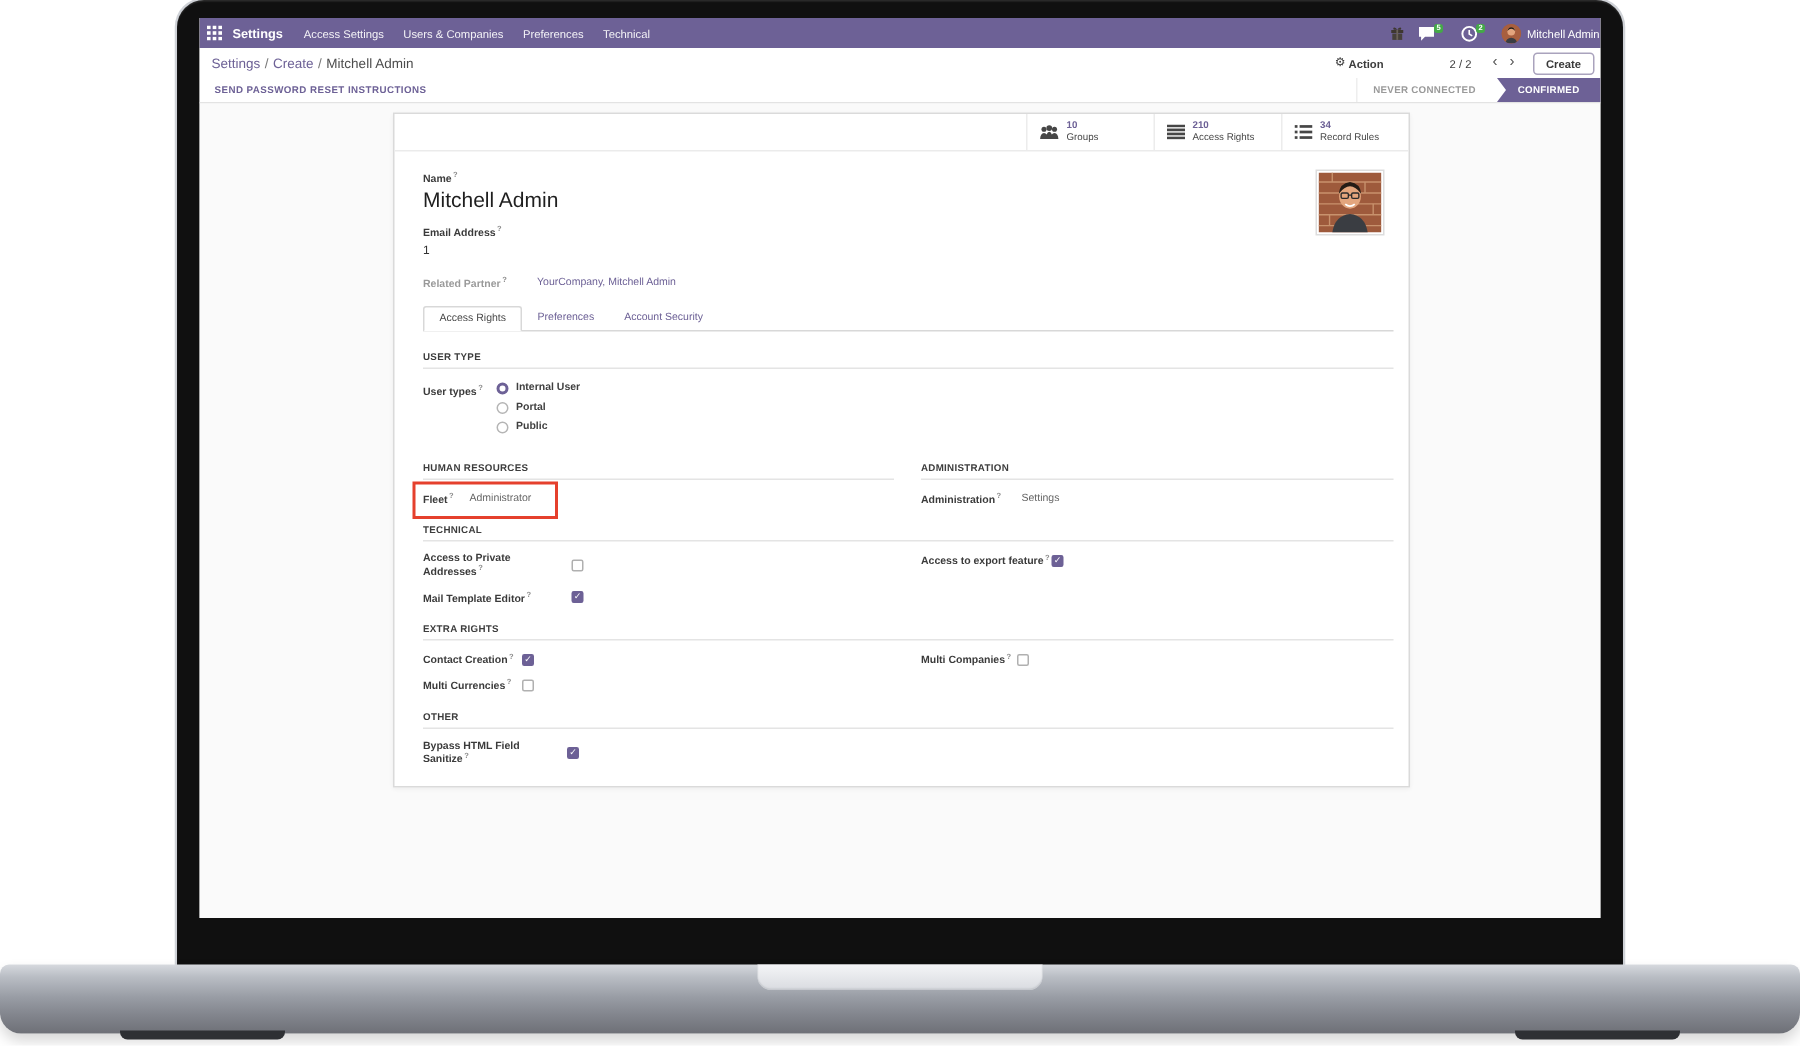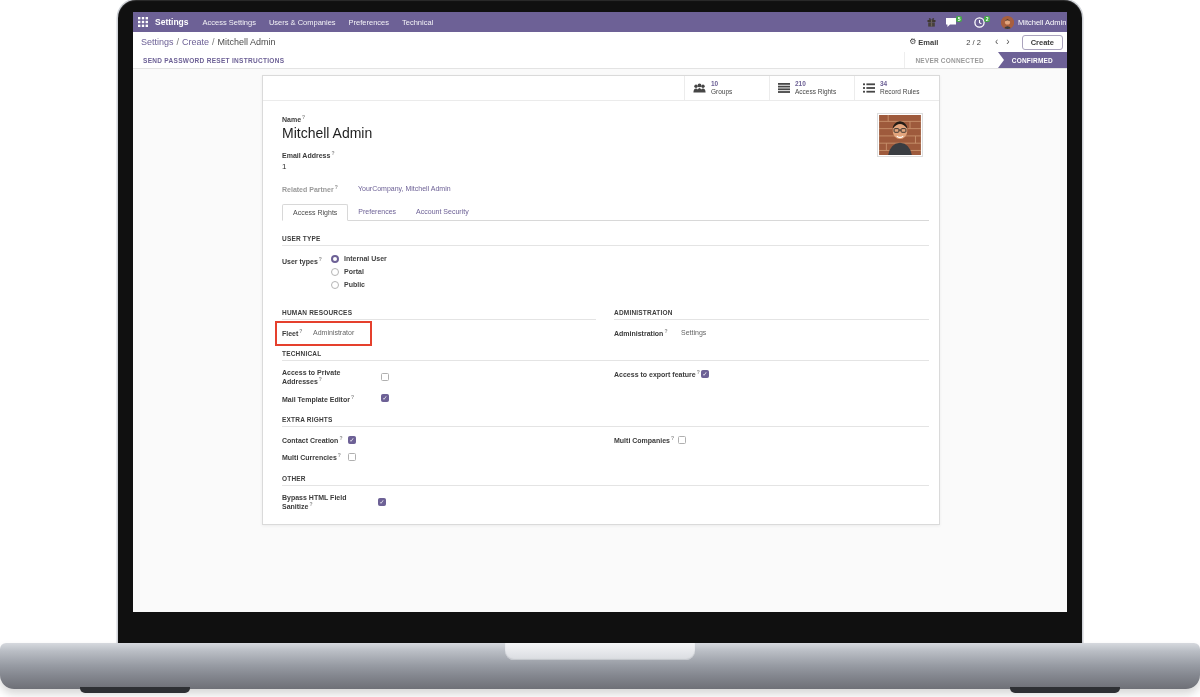--- a/index.html
+++ b/index.html
@@ -40,21 +40,21 @@
 
   
   .control-panel { height:20px; display:flex; align-items:center; padding:0 4px 0 8px; background:#fff; }
   .breadcrumb { font-size:9px; display:flex; gap:3px; align-items:center; }
   .crumb-link { color:#6d6196; cursor:pointer; }
   .crumb-sep { color:#777; }
   .crumb-current { color:#4c4c4c; }
   .cp-right { margin-left:auto; display:flex; align-items:center; }
   .action-btn { display:flex; align-items:center; gap:2px; font-size:7.5px; font-weight:700; color:#3d3d3d; cursor:pointer; }
   .gear { font-size:8px; line-height:8px; }
-  .pager { font-size:7.5px; color:#3d3d3d; margin:0 10px 0 28px; }
+  .pager { font-size:7.5px; color:#3d3d3d; margin:0 10px 0 44px; }
   .pg-chev { font-size:10px; line-height:10px; color:#555; cursor:pointer; padding:0 4px; }
   .create-btn { font-size:7.5px; font-weight:700; color:#383838; background:#fff; border:1px solid #aaa3bd;
                 border-radius:3px; padding:2px 8px; margin-left:8px; cursor:pointer; }
 
   
   .status-row { height:17px; display:flex; align-items:stretch; background:#fff; border-bottom:1px solid #e3e3e3; }
   .reset-btn { font-size:6.5px; font-weight:700; letter-spacing:.3px; color:#6d6196; align-self:center;
                margin-left:10px; cursor:pointer; }
   .sb-right { margin-left:auto; display:flex; align-items:stretch; }
   .state-inactive { font-size:6.5px; font-weight:700; color:#9a9a9a; letter-spacing:.2px;
@@ -187,21 +187,21 @@
         <div class="breadcrumb">
           <span class="crumb-link">Settings</span>
           <span class="crumb-sep">/</span>
           <span class="crumb-link">Create</span>
           <span class="crumb-sep">/</span>
           <span class="crumb-current">Mitchell Admin</span>
         </div>
         <div class="cp-right">
           <div class="action-btn">
             <span class="gear">⚙</span>
-            <span>Email</span>
+            <span>Action</span>
           </div>
           <span class="pager">2 / 2</span>
           <span class="pg-chev">‹</span>
           <span class="pg-chev">›</span>
           <button class="create-btn">Create</button>
         </div>
       </div>
 
       <div class="status-row">
         <span class="reset-btn">SEND PASSWORD RESET INSTRUCTIONS</span>

